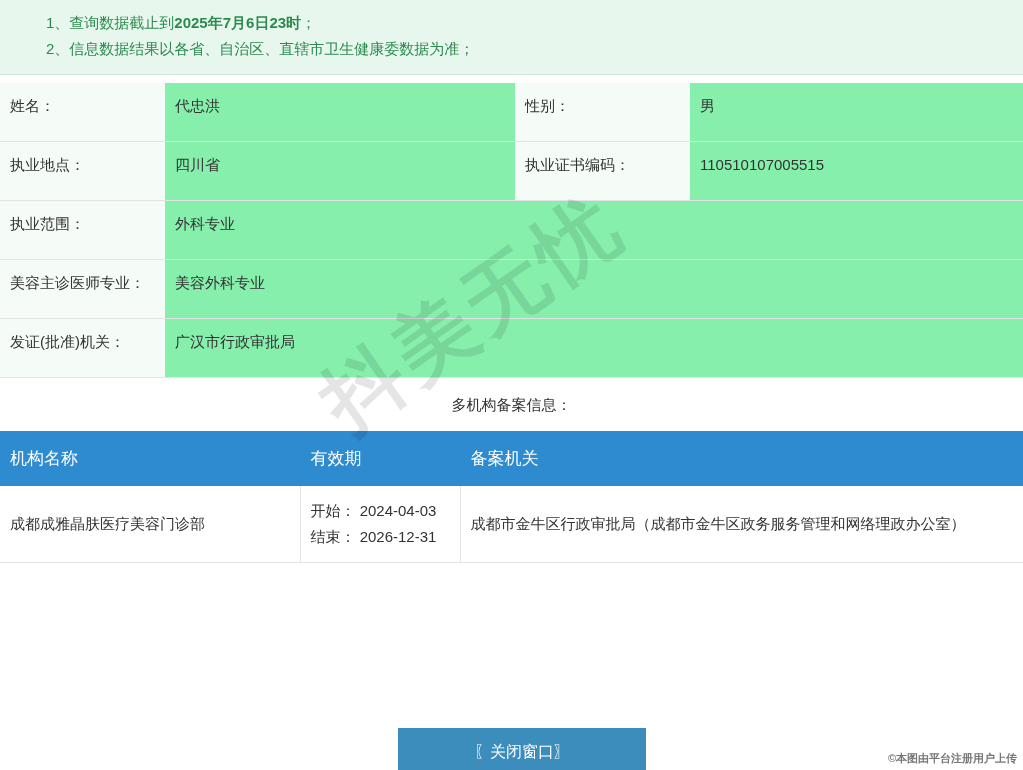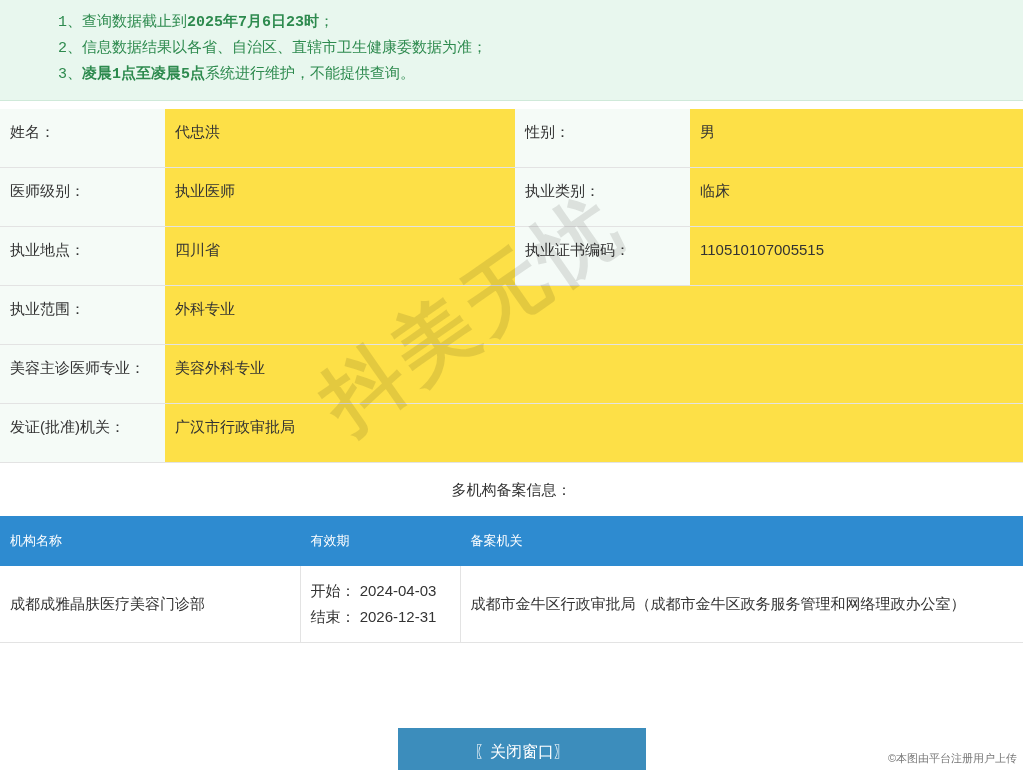--- a/index.html
+++ b/index.html
@@ -14,22 +14,21 @@
     font-size: 15px;
     color: #333333;
     position: relative;
     overflow: hidden;
   }
 
   
   .notice {
     background: #e8f7ee;
     border-bottom: 1px solid #cfe9d9;
-    padding: 10px 0 12px 12px;
-    font-family: Liberation Mono, monospace;
+    padding: 10px 0 12px 0;
   }
   .notice-list {
     margin: 0;
     padding: 0;
     list-style: none;
   }
   .notice-item {
     color: #2d8a4e;
     font-size: 15px;
     line-height: 26px;
@@ -57,21 +56,21 @@
     color: #333333;
     vertical-align: middle;
     line-height: 22px;
   }
   .info-table td.label {
     background: #f5fbf7;
     width: 165px;
     color: #333333;
   }
   .info-table td.value {
-    background: #fde047;
+    background: #86efac;
   }
   .col-a { width: 165px; }
   .col-b { width: 350px; }
   .col-c { width: 175px; }
   .col-d { width: 333px; }
 
   
   .sub-heading {
     text-align: center;
     font-weight: normal;
@@ -83,21 +82,21 @@
   
   .record-table {
     width: 1023px;
     border-collapse: collapse;
     table-layout: fixed;
   }
   .record-table th {
     background: #2e8bd0;
     color: #ffffff;
     font-weight: normal;
-    font-size: 13px;
+    font-size: 17px;
     text-align: left;
     padding: 16px 10px;
     border-right: 1px solid #2e8bd0;
   }
   .record-table td {
     padding: 12px 10px;
     font-size: 15px;
     color: #333333;
     vertical-align: middle;
     border-bottom: 1px solid #e3e3e3;
@@ -137,20 +136,21 @@
     text-align: center;
     padding: 4px;
   }
   .watermark-note {
     position: absolute;
     right: 6px;
     bottom: 4px;
     font-size: 11px;
     color: #777777;
     white-space: nowrap;
+    font-weight: bold;
   }
 
   
   .watermark {
     position: absolute;
     left: 350px;
     top: 255px;
     width: 340px;
     height: 260px;
     pointer-events: none;
@@ -169,47 +169,38 @@
 <body>
 
 <div class="notice">
   <ul class="notice-list">
     <li class="notice-item">
       <span class="notice-num">1、</span><span>查询数据截止到</span><span class="notice-strong">2025年7月6日23时</span><span>；</span>
     </li>
     <li class="notice-item">
       <span class="notice-num">2、</span><span>信息数据结果以各省、自治区、直辖市卫生健康委数据为准；</span>
     </li>
-    <li class="notice-item">
-      <span class="notice-num">3、</span><span class="notice-strong">凌晨1点至凌晨5点</span><span>系统进行维护，不能提供查询。</span>
-    </li>
   </ul>
 </div>
 
 <table class="info-table">
   <colgroup>
     <col class="col-a">
       <col class="col-b">
       <col class="col-c">
       <col class="col-d">
   </colgroup>
   <tbody>
     <tr>
       <td class="label">姓名：</td>
       <td class="value">代忠洪</td>
       <td class="label">性别：</td>
       <td class="value">男</td>
     </tr>
     <tr>
-      <td class="label">医师级别：</td>
-      <td class="value">执业医师</td>
-      <td class="label">执业类别：</td>
-      <td class="value">临床</td>
-    </tr>
-    <tr>
       <td class="label">执业地点：</td>
       <td class="value">四川省</td>
       <td class="label">执业证书编码：</td>
       <td class="value">110510107005515</td>
     </tr>
     <tr>
       <td class="label">执业范围：</td>
       <td class="value" colspan="3">外科专业</td>
     </tr>
     <tr>

